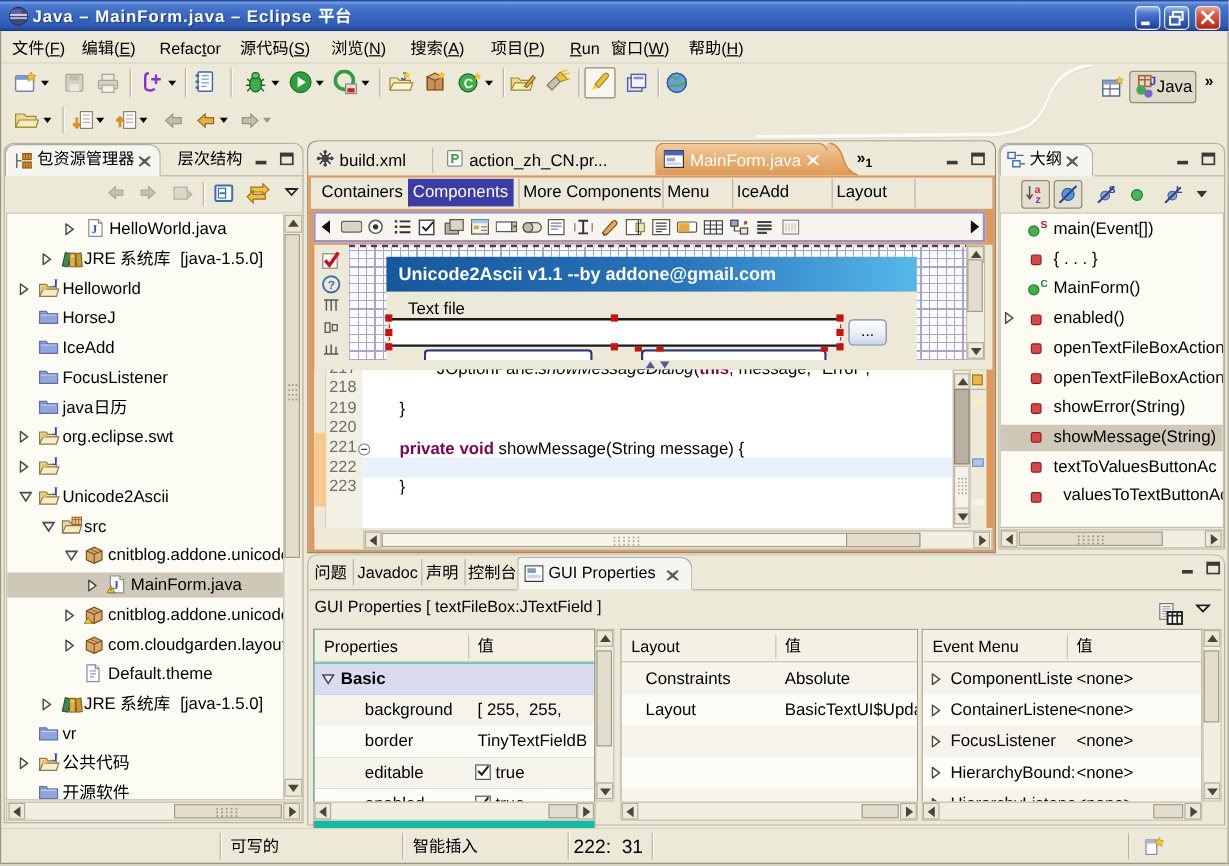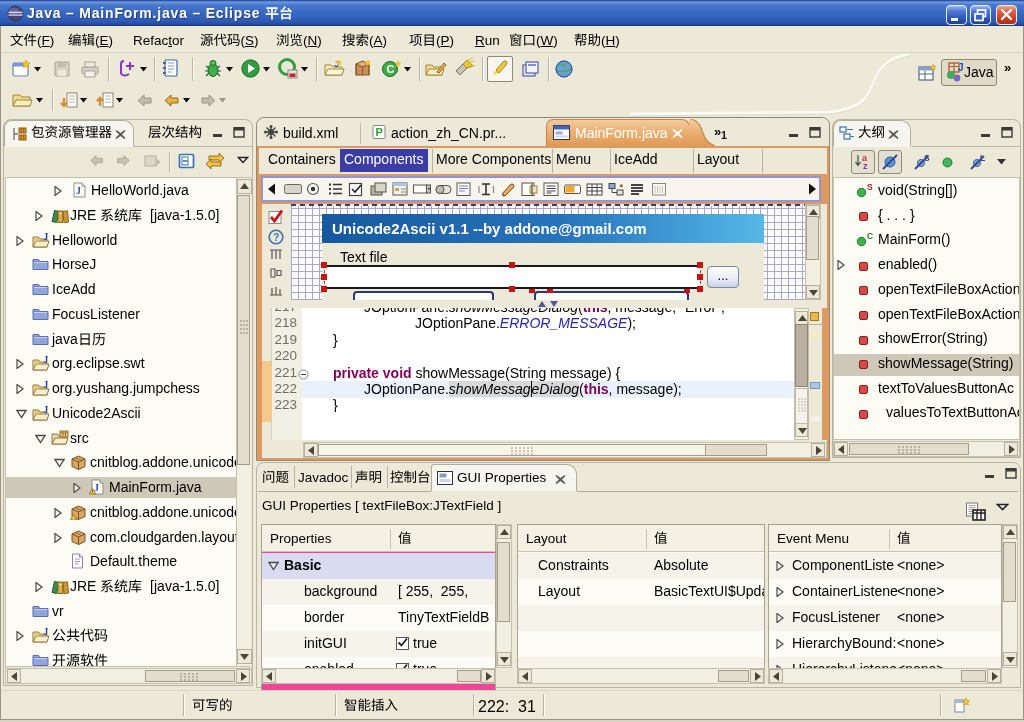--- a/index.html
+++ b/index.html
@@ -398,21 +398,20 @@
 <div class="tree-row" style="left:46px;top:174px">org.eclipse.swt</div>
 <svg class="ab" style="left:10px;top:206px" width="8" height="10" viewBox="0 0 8 10">
       <path d="M1 0.5 L7 5 L1 9.5 Z" fill="#f8f7ef" stroke="#4a4a48" stroke-width="1.2"></path>
     </svg>
 <svg class="ico" style="left:26px;top:202px" width="18" height="17" viewBox="0 0 18 17">
       <path d="M1 15 L1 5 L6.5 5 L8 7 L15 7 L15 15 Z" fill="#e8d8a8" stroke="#907840"></path>
       <path d="M1 15 L4 9 L17 9 L15 15 Z" fill="#f6eecb" stroke="#907840"></path>
       <rect x="3" y="6.5" width="4" height="3" fill="#e8c050"></rect>
       <text x="11.5" y="7.5" font-size="9.5" font-weight="bold" fill="#1b3fb8" font-family="Liberation Serif">J</text>
     </svg>
-<div class="tree-row" style="left:46px;top:199px">org.yushang.jumpchess</div>
 <svg class="ab" style="left:10px;top:231px" width="11" height="10" viewBox="0 0 11 10">
       <path d="M1 1.5 L10 1.5 L5.5 8.5 Z" fill="#f8f7ef" stroke="#4a4a48" stroke-width="1.3"></path>
     </svg>
 <svg class="ico" style="left:26px;top:227px" width="18" height="17" viewBox="0 0 18 17">
       <path d="M1 15 L1 5 L6.5 5 L8 7 L15 7 L15 15 Z" fill="#e8d8a8" stroke="#907840"></path>
       <path d="M1 15 L4 9 L17 9 L15 15 Z" fill="#f6eecb" stroke="#907840"></path>
       <rect x="3" y="6.5" width="4" height="3" fill="#e8c050"></rect>
       <text x="11.5" y="7.5" font-size="9.5" font-weight="bold" fill="#1b3fb8" font-family="Liberation Serif">J</text>
     </svg>
 <div class="tree-row" style="left:46px;top:224px">Unicode2Ascii</div>
@@ -787,24 +786,22 @@
 <div class="ab" style="left:12px;top:56.6px;width:26px;font-size:13.5px;color:#6e6e64;text-align:right">221</div>
 <div class="ab" style="left:12px;top:73.0px;width:26px;font-size:13.5px;color:#6e6e64;text-align:right">222</div>
 <div class="ab" style="left:12px;top:89.4px;width:26px;font-size:13.5px;color:#6e6e64;text-align:right">223</div>
 <div class="ab" style="left:12px;top:105.8px;width:26px;font-size:13.5px;color:#6e6e64;text-align:right">198</div>
 <div class="ab" style="left:12px;top:122.2px;width:26px;font-size:13.5px;color:#6e6e64;text-align:right">225</div>
 <svg class="ab" style="left:39px;top:60.6px" width="11" height="11" viewBox="0 0 11 11">
       <circle cx="5.5" cy="5.5" r="4.6" fill="#fcfcf8" stroke="#888"></circle>
       <path d="M3 5.5 h5" stroke="#444"></path>
     </svg>
 <div class="ab code" style="left:105px;top:-9.0px">JOptionPane.<i>showMessageDialog</i>(<span class="kw">this</span>, message, "Error",</div>
-<div class="ab code" style="left:156px;top:7.4px">JOptionPane.<span class="st">ERROR_MESSAGE</span>);</div>
 <div class="ab code" style="left:74px;top:23.8px">}</div>
 <div class="ab code" style="left:74px;top:56.6px"><span class="kw">private</span> <span class="kw">void</span> showMessage(String message) {</div>
-<div class="ab code" style="left:105px;top:73.0px">JOptionPane.<span style="background:#d8d8d8;font-style:italic">showMessag<span style="border-left:1.5px solid #000">e</span>Dialog</span>(<span class="kw">this</span>, message);</div>
 <div class="ab code" style="left:74px;top:89.4px">}</div>
 <div class="ab code" style="left:56px;top:122.2px">}</div>
 </div>
 <div class="ab" style="left:794px;top:308px;width:15px;height:132px;background:#f1eee2;border:1px solid #c6c1ae"></div>
 <div class="sbtn" style="left:795px;top:311px;width:13px;height:14px"></div>
 <svg class="ab" style="left:795px;top:311px" width="15" height="15" viewBox="0 0 15 15">
     <path d="M7.5 4 L12 10 L3 10 Z" fill="#4a4538"></path>
   </svg>
 <div class="sbtn" style="left:795px;top:423px;width:13px;height:14px"></div>
 <svg class="ab" style="left:795px;top:423px" width="15" height="15" viewBox="0 0 15 15">
@@ -916,21 +913,21 @@
   </svg>
 <svg class="ab" style="left:997px;top:159px" width="9" height="6" viewBox="0 0 9 6">
     <path d="M0 0 h9 L4.5 5.5 Z" fill="#333"></path>
   </svg>
 <div class="ab" style="left:833px;top:177px;width:187px;height:263px;background:#fcfbf4;border:1px solid #c6c1ae"></div>
 <div class="ab" style="left:834px;top:178px;width:185px;height:261px;overflow:hidden">
 <svg class="ab" style="left:22px;top:5px" width="17" height="16" viewBox="0 0 17 16">
       <circle cx="5.5" cy="9.5" r="4.2" fill="#3cb44a" stroke="#1c7c30"></circle>
       <text x="11" y="7" font-size="8.5" font-weight="bold" fill="#aa2222" font-family="Liberation Sans">S</text>
     </svg>
-<div class="ab" style="left:44px;top:4.0px;font-size:14px;white-space:nowrap">void(String[])</div>
+<div class="ab" style="left:44px;top:4.0px;font-size:14px;white-space:nowrap">main(Event[])</div>
 <svg class="ab" style="left:24px;top:29px" width="12" height="16" viewBox="0 0 12 16">
       <rect x="1.5" y="5.5" width="8" height="8" rx="1.5" fill="#d84848" stroke="#8c2020"></rect>
     </svg>
 <div class="ab" style="left:44px;top:28.7px;font-size:14px;white-space:nowrap">{ . . . }</div>
 <svg class="ab" style="left:22px;top:54px" width="17" height="16" viewBox="0 0 17 16">
       <circle cx="5.5" cy="9.5" r="4.2" fill="#3cb44a" stroke="#1c7c30"></circle>
       <text x="11" y="7" font-size="8.5" font-weight="bold" fill="#1c7c30" font-family="Liberation Sans">C</text>
     </svg>
 <div class="ab" style="left:44px;top:53.4px;font-size:14px;white-space:nowrap">MainForm()</div>
 <svg class="ab" style="left:3px;top:82px" width="8" height="10" viewBox="0 0 8 10">
@@ -1041,42 +1038,42 @@
 <div class="ab" style="left:262px;top:498px;font-size:13.5px">GUI Properties [ textFileBox:JTextField ]</div>
 <svg class="ab" style="left:965px;top:502px" width="21" height="19" viewBox="0 0 21 19">
 <rect x="1.5" y="1" width="11" height="13" fill="#fdfdfa" stroke="#777"></rect>
 <path d="M3.5 3.5 h7 M3.5 5.5 h7 M3.5 7.5 h7 M3.5 9.5 h7 M3.5 11.5 h4" stroke="#999" stroke-width="0.9"></path>
 <rect x="8" y="8" width="12" height="10" fill="#fff" stroke="#222" stroke-width="1.6"></rect>
 <path d="M8 11 h12 M12 8.5 v9.5 M16 8.5 v9.5" stroke="#222" stroke-width="1.4"></path>
 </svg>
 <svg class="ab" style="left:996px;top:503px" width="13" height="8" viewBox="0 0 13 8">
     <path d="M1.5 1.5 h10 L6.5 6.5 Z" fill="#fdfdfa" stroke="#222" stroke-width="1.6"></path>
   </svg>
-<div class="ab" style="left:261px;top:524px;width:235px;height:184px;background:#ec4899;border:1px solid #a8a291;border-bottom:none;overflow:hidden">
+<div class="ab" style="left:261px;top:524px;width:235px;height:184px;background:#14b8a6;border:1px solid #a8a291;border-bottom:none;overflow:hidden">
 <div class="ab" style="left:0;top:0;width:235px;height:27px;background:#f4f1e4;border-bottom:1px solid #c9c4b0"></div>
 <div class="ab" style="left:128px;top:4px;width:1px;height:20px;background:#c9c4b0"></div>
 <div class="ab" style="left:8px;top:6px;font-size:13.5px">Properties</div>
 <div class="ab" style="left:136px;top:6px;font-size:13.5px"><svg style="vertical-align:-1.62px" width="13.5" height="13.5" viewBox="0 -880 1000 1000" fill="#000000">
         <g transform="scale(1,-1)">
           <path transform="translate(0,0)" d="M599 840C596 810 591 774 586 738H329V671H574C568 637 562 605 555 578H382V14H286V-51H958V14H869V578H623C631 605 639 637 646 671H928V738H661L679 835ZM450 14V97H799V14ZM450 379H799V293H450ZM450 435V519H799V435ZM450 239H799V152H450ZM264 839C211 687 124 538 32 440C45 422 66 383 74 366C103 398 132 435 159 475V-80H229V589C269 661 304 739 333 817Z"></path>
         </g>
       </svg></div>
 <div class="ab" style="left:0;top:28px;width:235px;height:26px;background:#d9dcf1"></div>
 <svg class="ab" style="left:6px;top:36px" width="11" height="10" viewBox="0 0 11 10">
       <path d="M1 1.5 L10 1.5 L5.5 8.5 Z" fill="#eef" stroke="#4a4a48" stroke-width="1.3"></path>
     </svg>
 <div class="ab" style="left:22px;top:32px;font-size:14px;font-weight:bold;white-space:nowrap">Basic</div>
 <div class="ab" style="left:0;top:54px;width:235px;height:26px;background:#f5f3ea"></div>
 <div class="ab" style="left:42px;top:58px;font-size:14px;white-space:nowrap">background</div>
 <div class="ab" style="left:136px;top:58px;font-size:14px;white-space:nowrap">[ 255,&nbsp; 255,</div>
 <div class="ab" style="left:0;top:80px;width:235px;height:26px;background:#fdfcf7"></div>
 <div class="ab" style="left:42px;top:84px;font-size:14px;white-space:nowrap">border</div>
 <div class="ab" style="left:136px;top:84px;font-size:14px;white-space:nowrap">TinyTextFieldB</div>
 <div class="ab" style="left:0;top:106px;width:235px;height:26px;background:#f5f3ea"></div>
-<div class="ab" style="left:42px;top:110px;font-size:14px;white-space:nowrap">initGUI</div>
+<div class="ab" style="left:42px;top:110px;font-size:14px;white-space:nowrap">editable</div>
 <div class="ab" style="left:134px;top:112px;width:13px;height:13px;background:#fff;border:1px solid #555"></div>
 <svg class="ab" style="left:134px;top:111px" width="13" height="13" viewBox="0 0 13 13">
       <path d="M2.5 6.5 L5.5 9.5 L11 2.5" stroke="#222" stroke-width="1.8" fill="none"></path>
     </svg>
 <div class="ab" style="left:151px;top:110px;font-size:14px;white-space:nowrap">true</div>
 <div class="ab" style="left:0;top:132px;width:235px;height:26px;background:#fdfcf7"></div>
 <div class="ab" style="left:42px;top:136px;font-size:14px;white-space:nowrap">enabled</div>
 <div class="ab" style="left:134px;top:138px;width:13px;height:13px;background:#fff;border:1px solid #555"></div>
 <svg class="ab" style="left:134px;top:137px" width="13" height="13" viewBox="0 0 13 13">
       <path d="M2.5 6.5 L5.5 9.5 L11 2.5" stroke="#222" stroke-width="1.8" fill="none"></path>

